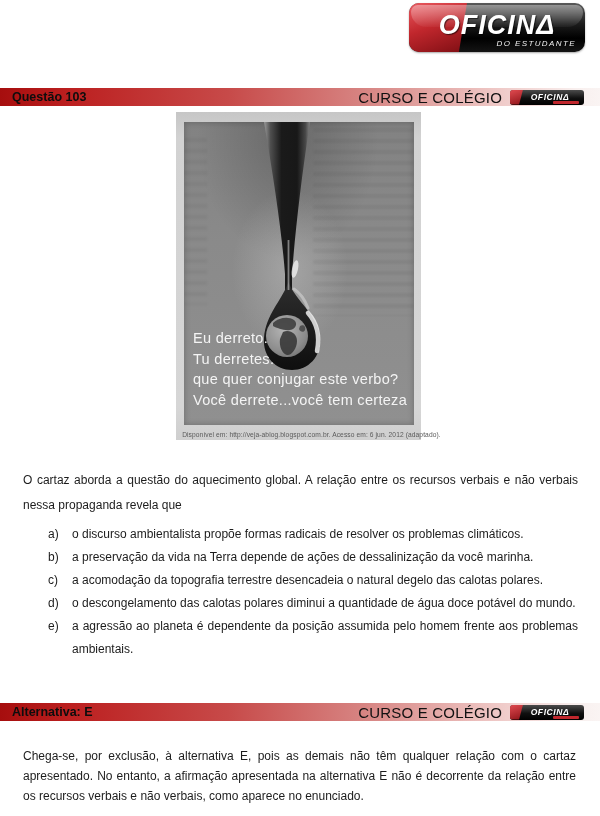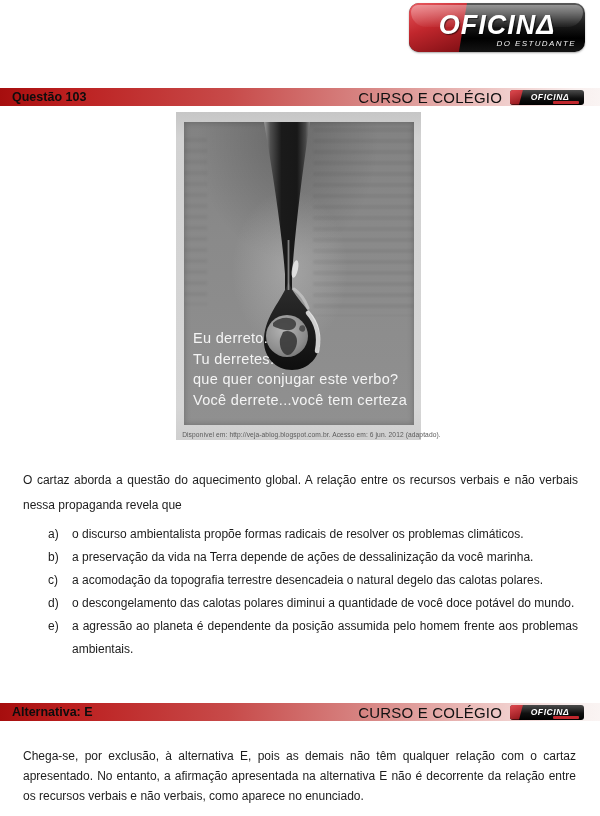--- a/index.html
+++ b/index.html
@@ -203,21 +203,21 @@
     <li class="option">
       <span class="opt-letter">b)</span>
       <span class="opt-text">a preservação da vida na Terra depende de ações de dessalinização da você marinha.</span>
     </li>
     <li class="option">
       <span class="opt-letter">c)</span>
       <span class="opt-text">a acomodação da topografia terrestre desencadeia o natural degelo das calotas polares.</span>
     </li>
     <li class="option">
       <span class="opt-letter">d)</span>
-      <span class="opt-text">o descongelamento das calotas polares diminui a quantidade de você doce potável do mundo.</span>
+      <span class="opt-text">o descongelamento das calotas polares diminui a quantidade de água doce potável do mundo.</span>
     </li>
     <li class="option">
       <span class="opt-letter">e)</span>
       <span class="opt-text">a agressão ao planeta é dependente da posição assumida pelo homem frente aos problemas ambientais.</span>
     </li>
   </ul>
 </div>
 
 <div class="bar" style="top:703px;">
   <span class="bar-title">Alternativa: E</span>

